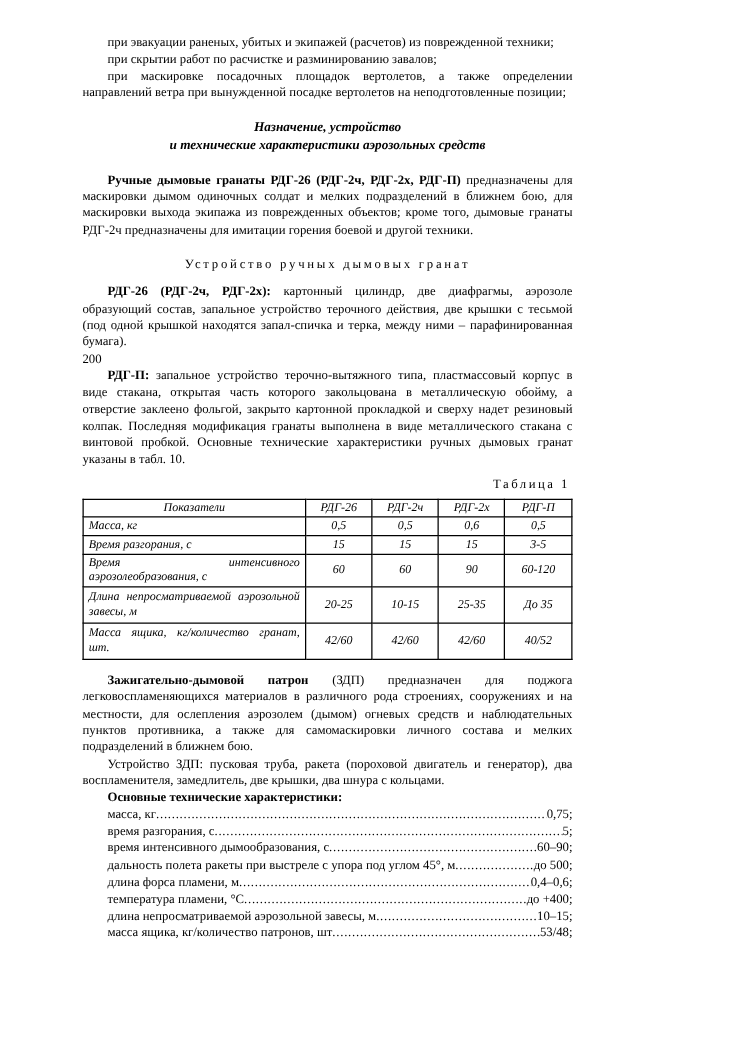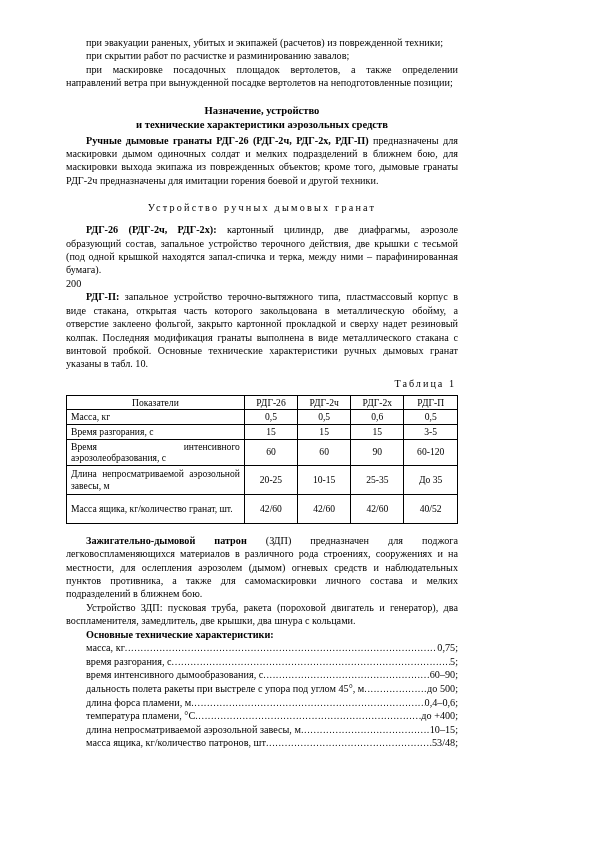--- a/index.html
+++ b/index.html
@@ -12,39 +12,39 @@
     height: 849px;
     font-family: "Liberation Serif", "DejaVu Serif", serif;
     color: #000000;
     overflow: hidden;
   }
   .page {
     position: relative;
     width: 518px;
     height: 849px;
     box-sizing: border-box;
-    padding: 36px 60px 0 66px;
+    padding: 28px 60px 0 66px;
   }
   .para {
     font-size: 10.2px;
     line-height: 13.4px;
     text-align: justify;
     text-indent: 20px;
     margin: 0;
     hyphens: manual;
   }
   .bullet-list .para { text-indent: 20px; }
   .heading {
     text-align: center;
     font-weight: bold;
     font-size: 10.6px;
     line-height: 14px;
     margin: 0;
   }
-  .heading-block { margin-top: 14px; margin-bottom: 2px; }
+  .heading-block { margin-top: 14px; margin-bottom: 14px; font-style: italic; }
   .spaced-heading {
     text-align: center;
     font-size: 10.2px;
     letter-spacing: 2.2px;
     margin: 15px 0 10px 0;
   }
   .b { font-weight: bold; }
   .pagenum {
     font-size: 10.2px;
     line-height: 13.4px;
@@ -56,20 +56,21 @@
     letter-spacing: 2.0px;
     margin: 7px 0 6px 0;
     padding-right: 2px;
   }
   table.spec {
     border-collapse: collapse;
     width: 100%;
     font-size: 9.6px;
     line-height: 11.6px;
     table-layout: fixed;
+    font-style: italic;
   }
   table.spec td, table.spec th {
     border: 1px solid #000;
     padding: 1px 4px;
     font-weight: normal;
     vertical-align: middle;
   }
   table.spec th.colhead, table.spec td.num {
     text-align: center;
   }

